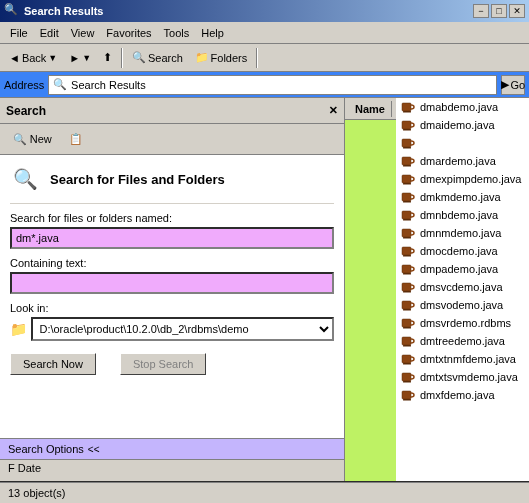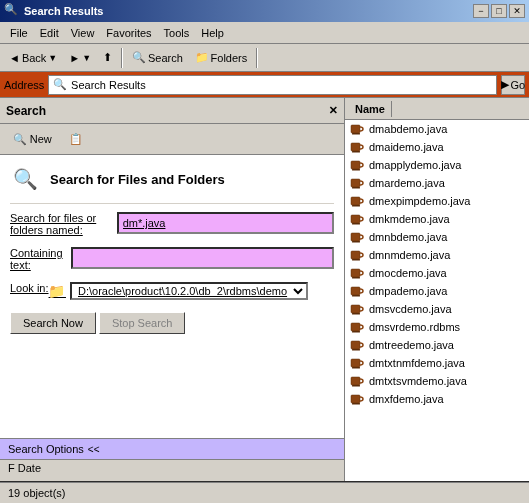--- a/index.html
+++ b/index.html
@@ -96,21 +96,21 @@
       border-left: 1px solid #808080;
       border-right: 1px solid white;
       margin: 0 2px;
     }
     .toolbar-arrow {
       font-size: 9px;
     }
 
     
     .address-bar {
-      background: #c2410c;
+      background: #3b82f6;
       height: 26px;
       display: flex;
       align-items: center;
       padding: 2px 4px;
       border-bottom: 1px solid #808080;
       gap: 4px;
     }
     .address-label {
       font-size: 11px;
       color: #000;
@@ -241,43 +241,42 @@
       width: 100%;
       height: 22px;
       border: 2px inset #808080;
       padding: 2px 4px;
       font-size: 11px;
       background: #f0abfc;
       font-family: 'Tahoma', 'Arial', sans-serif;
     }
     .field-group {
       display: flex;
-      flex-direction: row;
-      text-decoration: underline;
+      flex-direction: column;
     }
     .lookin-row {
       display: flex;
       align-items: center;
       gap: 4px;
     }
     .lookin-icon {
       font-size: 14px;
     }
     .lookin-select {
       flex: 1;
-      height: 18px;
+      height: 24px;
       border: 2px inset #808080;
       font-size: 11px;
       font-family: 'Tahoma', 'Arial', sans-serif;
       background: white;
       padding: 0 2px;
     }
     .search-buttons {
       display: flex;
-      gap: 3px;
+      gap: 24px;
       margin-top: 4px;
     }
     .win-btn {
       padding: 4px 12px;
       font-size: 11px;
       background: #d4d0c8;
       border-top: 1px solid white;
       border-left: 1px solid white;
       border-right: 1px solid #404040;
       border-bottom: 1px solid #404040;
@@ -314,21 +313,21 @@
       font-size: 11px;
       color: #000;
       border-top: 1px solid #808080;
       min-height: 22px;
     }
 
     
     .results-panel {
       flex: 1;
       display: flex;
-      flex-direction: column;
+      flex-direction: row;
       background: #bef264;
       overflow: hidden;
     }
     .results-header {
       background: #d4d0c8;
       border-bottom: 1px solid #808080;
       height: 22px;
       display: flex;
       align-items: center;
       padding: 0 4px;
@@ -525,21 +524,20 @@
           <span>dmaidemo.java</span>
         </div>
         <div class="result-item">
           <span class="java-icon">
             <svg width="16" height="16" viewBox="0 0 16 16">
               <rect x="2" y="4" width="9" height="8" rx="1" fill="#8b4513" stroke="#5c2d0a" stroke-width="0.5"></rect>
               <path d="M11 6 Q14 6 14 8 Q14 10 11 10" fill="none" stroke="#8b4513" stroke-width="1.5"></path>
               <rect x="3" y="12" width="8" height="1.5" rx="0.5" fill="#5c2d0a"></rect>
             </svg>
           </span>
-          <span>dmapplydemo.java</span>
         </div>
         <div class="result-item">
           <span class="java-icon">
             <svg width="16" height="16" viewBox="0 0 16 16">
               <rect x="2" y="4" width="9" height="8" rx="1" fill="#8b4513" stroke="#5c2d0a" stroke-width="0.5"></rect>
               <path d="M11 6 Q14 6 14 8 Q14 10 11 10" fill="none" stroke="#8b4513" stroke-width="1.5"></path>
               <rect x="3" y="12" width="8" height="1.5" rx="0.5" fill="#5c2d0a"></rect>
             </svg>
           </span>
           <span>dmardemo.java</span>
@@ -606,20 +604,30 @@
         </div>
         <div class="result-item">
           <span class="java-icon">
             <svg width="16" height="16" viewBox="0 0 16 16">
               <rect x="2" y="4" width="9" height="8" rx="1" fill="#8b4513" stroke="#5c2d0a" stroke-width="0.5"></rect>
               <path d="M11 6 Q14 6 14 8 Q14 10 11 10" fill="none" stroke="#8b4513" stroke-width="1.5"></path>
               <rect x="3" y="12" width="8" height="1.5" rx="0.5" fill="#5c2d0a"></rect>
             </svg>
           </span>
           <span>dmsvcdemo.java</span>
+        </div>
+        <div class="result-item">
+          <span class="java-icon">
+            <svg width="16" height="16" viewBox="0 0 16 16">
+              <rect x="2" y="4" width="9" height="8" rx="1" fill="#8b4513" stroke="#5c2d0a" stroke-width="0.5"></rect>
+              <path d="M11 6 Q14 6 14 8 Q14 10 11 10" fill="none" stroke="#8b4513" stroke-width="1.5"></path>
+              <rect x="3" y="12" width="8" height="1.5" rx="0.5" fill="#5c2d0a"></rect>
+            </svg>
+          </span>
+          <span>dmsvodemo.java</span>
         </div>
         <div class="result-item">
           <span class="java-icon">
             <svg width="16" height="16" viewBox="0 0 16 16">
               <rect x="2" y="4" width="9" height="8" rx="1" fill="#8b4513" stroke="#5c2d0a" stroke-width="0.5"></rect>
               <path d="M11 6 Q14 6 14 8 Q14 10 11 10" fill="none" stroke="#8b4513" stroke-width="1.5"></path>
               <rect x="3" y="12" width="8" height="1.5" rx="0.5" fill="#5c2d0a"></rect>
             </svg>
           </span>
           <span>dmsvrdemo.rdbms</span>
@@ -663,14 +671,14 @@
             </svg>
           </span>
           <span>dmxfdemo.java</span>
         </div>
       </div>
   </div>
 
 </div>
 
 <div class="status-bar">
-  <span>19 object(s)</span>
+  <span>13 object(s)</span>
 </div>
 
 </body></html>

